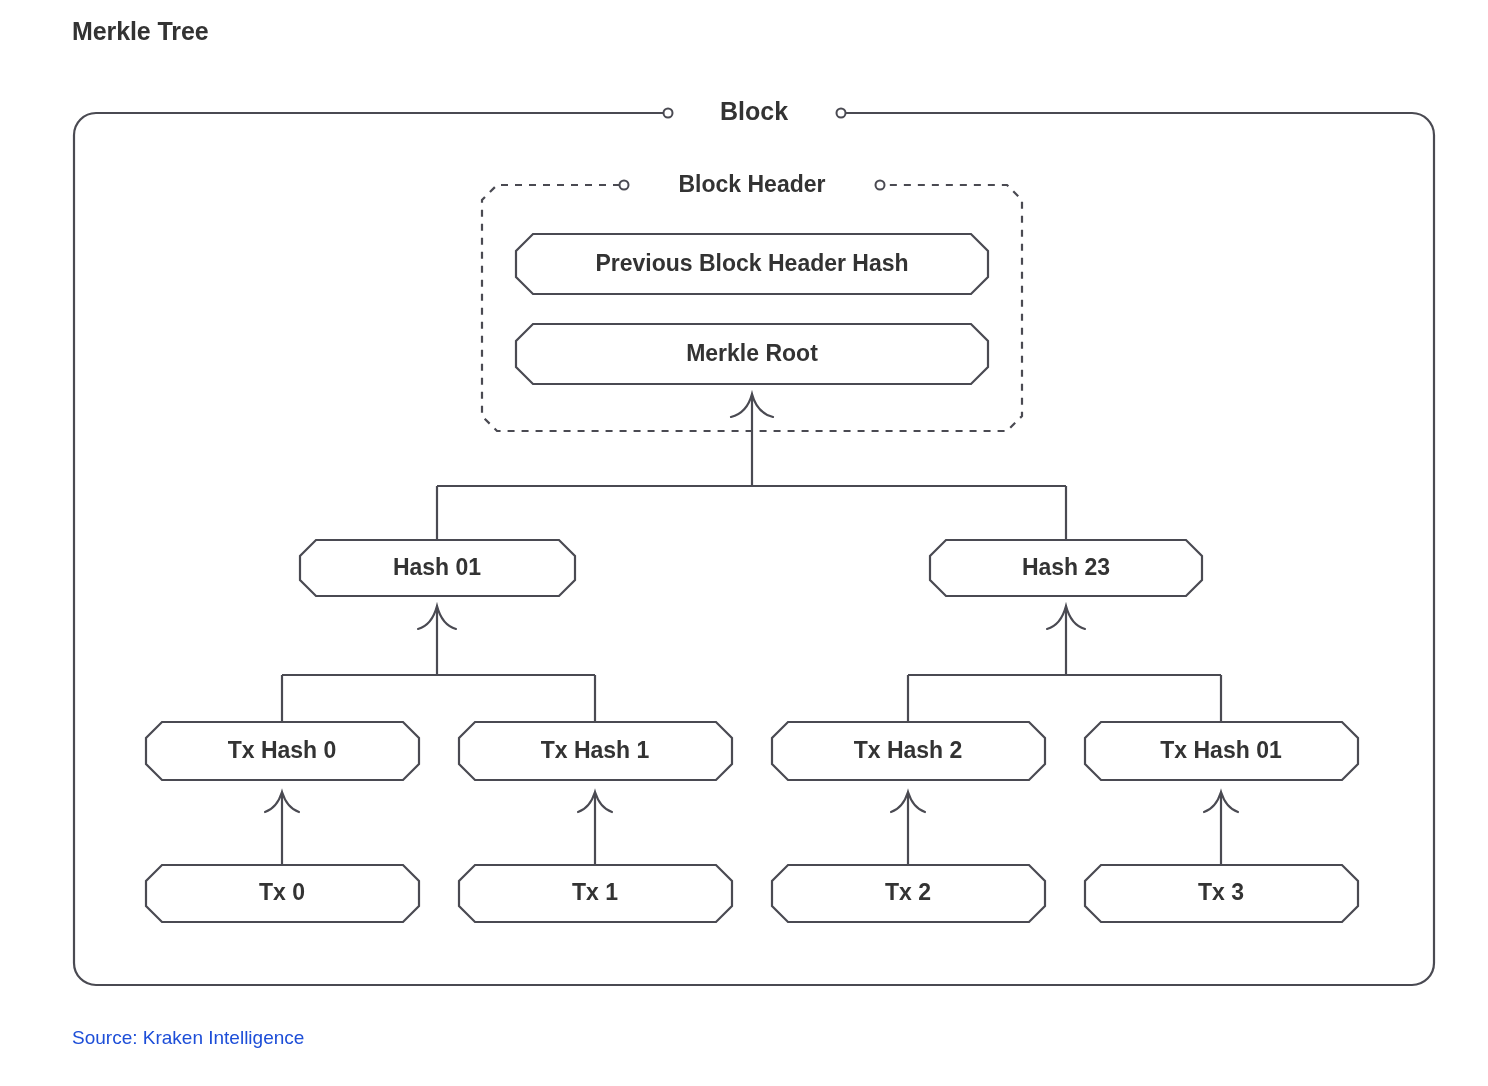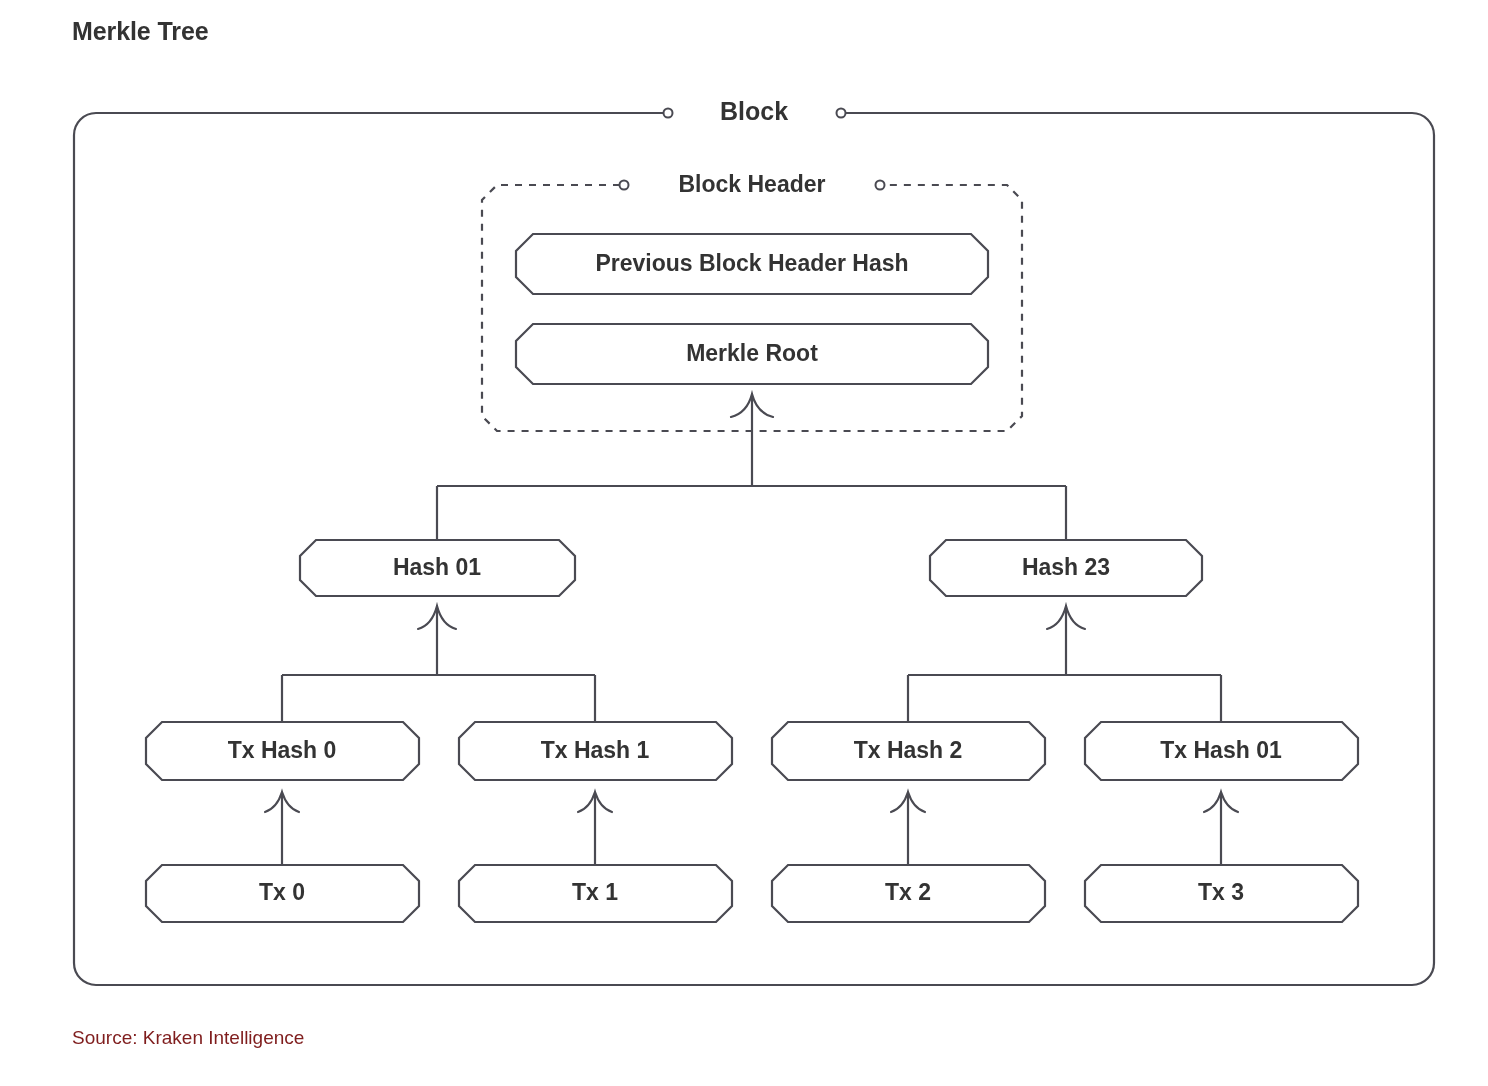--- a/index.html
+++ b/index.html
@@ -25,21 +25,21 @@
     color: #333333;
     white-space: nowrap;
     text-align: right;
   }
   #source-note {
     position: absolute;
     left: 72px;
     top: 1027px;
     font-size: 19px;
     font-weight: normal;
-    color: #7f1d1d;
+    color: #1d4ed8;
     white-space: nowrap;
   }
   #diagram-svg {
     position: absolute;
     left: 0;
     top: 0;
   }
   .node-label {
     font-family: "Liberation Sans", sans-serif;
     font-weight: bold;

